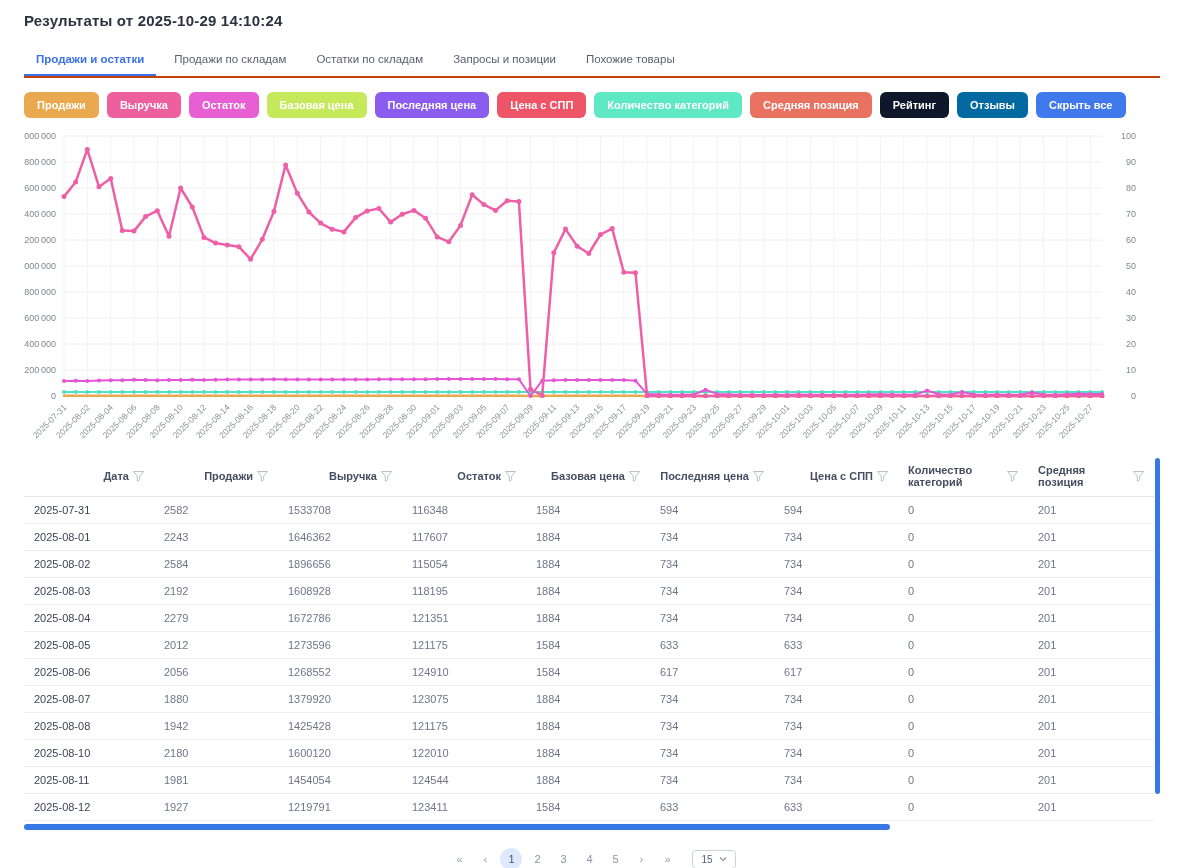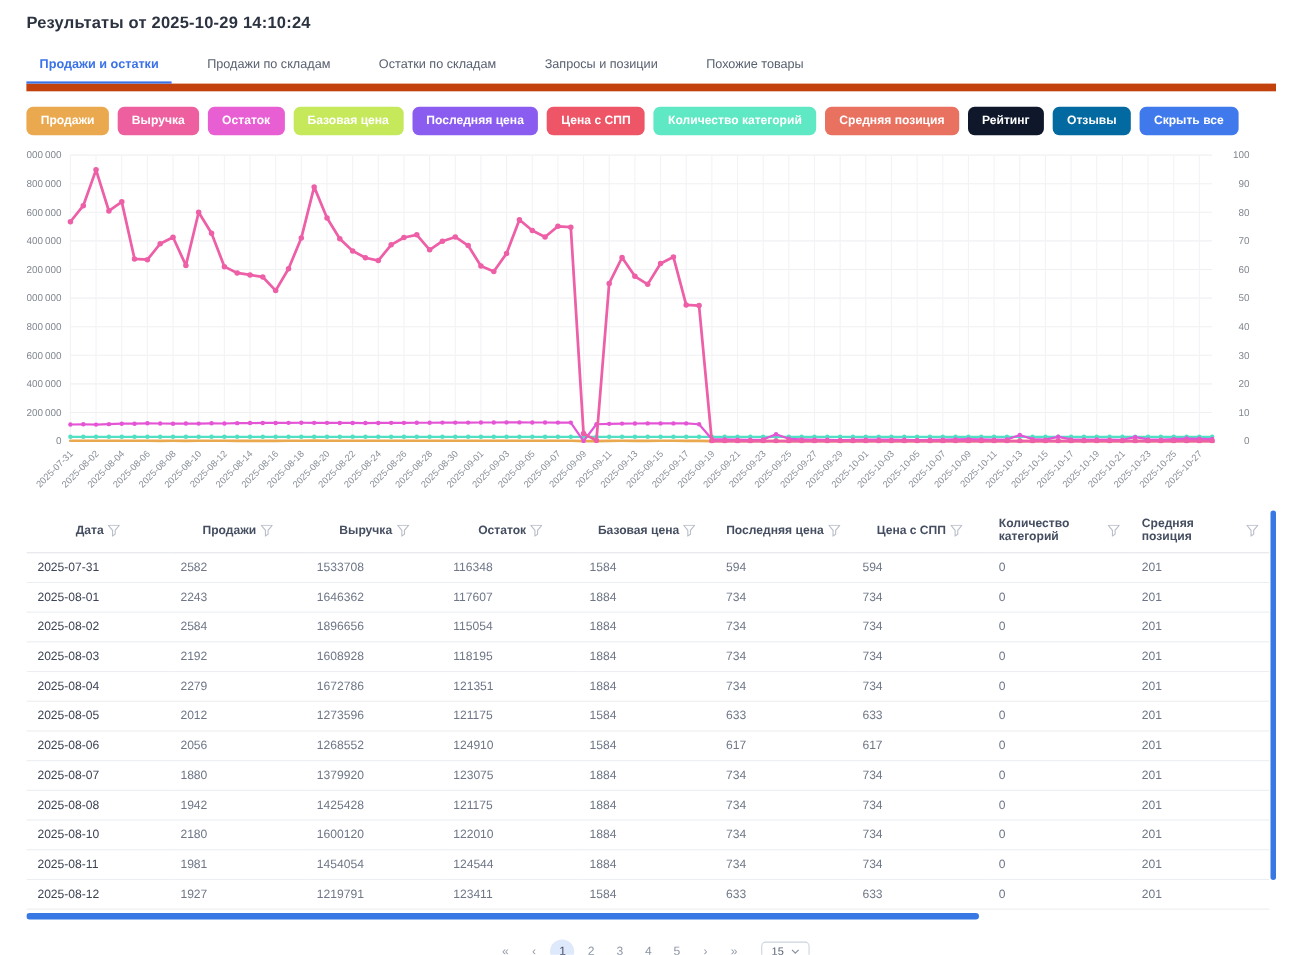--- a/index.html
+++ b/index.html
@@ -2,37 +2,37 @@
 <html><head>
 <meta charset="utf-8">
 <style>
   * { margin:0; padding:0; box-sizing:border-box; }
   html,body { background:#ffffff; width:1184px; height:868px; overflow:hidden;
     font-family:"Liberation Sans", sans-serif; }
   .page { padding:12px 24px 0 24px; }
 
   .title { font-size:15px; font-weight:700; color:#2b3240; letter-spacing:.2px; }
 
-  .tabbar { display:flex; gap:20px; margin-top:16px; border-bottom:7px solid #c2410c; }
+  .tabbar { display:flex; gap:6px; margin-top:16px; border-bottom:2px solid #c2410c; }
   .tab { font-size:11.5px; color:#596170; padding:8px 12px 9px 12px; cursor:pointer;
     border-bottom:2px solid transparent; white-space:nowrap; }
   .tab.active { color:#3b72e8; font-weight:700; border-bottom-color:#3b72e8; }
 
   .btnrow { display:flex; gap:8px; margin-top:14px; flex-wrap:nowrap; }
   .pill { border:none; border-radius:6px; color:#fff; font-weight:700; font-size:11px;
     padding:7px 13px; font-family:"Liberation Sans",sans-serif; cursor:pointer; white-space:nowrap; }
 
   .chartwrap { margin-top:8px; position:relative; }
   svg text { font-family:"Liberation Sans",sans-serif; }
 
   .tablewrap { position:relative; margin-top:4px; height:378px; overflow:hidden; }
   table.grid { border-collapse:collapse; width:1130px; table-layout:fixed; }
   table.grid th { text-align:left; font-size:11px; color:#454e60; font-weight:700;
     padding:8px 10px 8px 10px; border-bottom:1px solid #e3e5ea; }
-  table.grid th .hcell { display:flex; align-items:center; justify-content:center; gap:4px; }
+  table.grid th .hcell { display:flex; align-items:center; justify-content:flex-end; gap:4px; }
   table.grid td { font-size:11px; color:#6e7687; padding:7px 10px; border-bottom:1px solid #eceef1; }
   table.grid td.datecell { color:#3c4354; }
   .funnel { flex:0 0 auto; opacity:.75; }
 
   .vscroll { position:absolute; right:0; top:2px; width:5px; height:336px;
     background:#3778e4; border-radius:3px; }
   .hscroll { position:absolute; left:0; bottom:4px; width:866px; height:6px;
     background:#3778e4; border-radius:3px; }
 
   .pagerow { display:flex; align-items:center; justify-content:center; gap:4px; margin-top:14px; }

